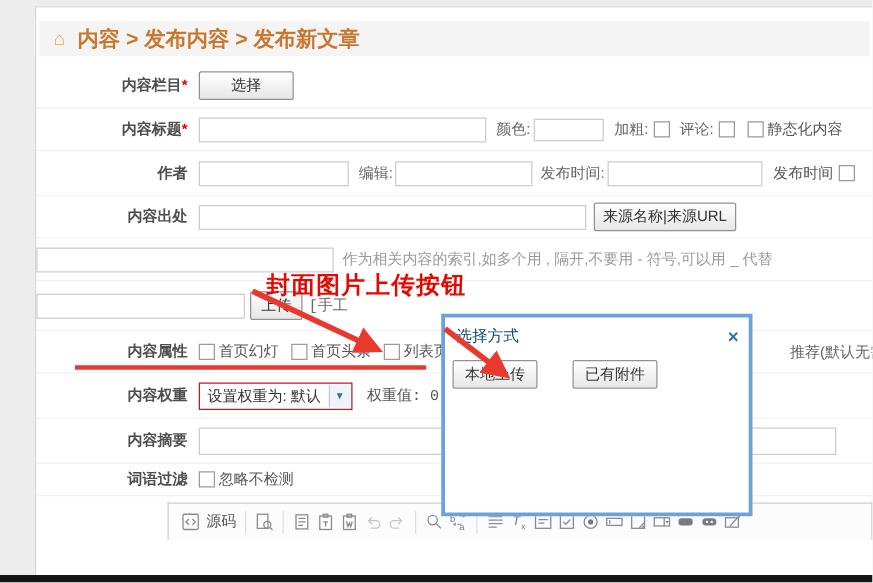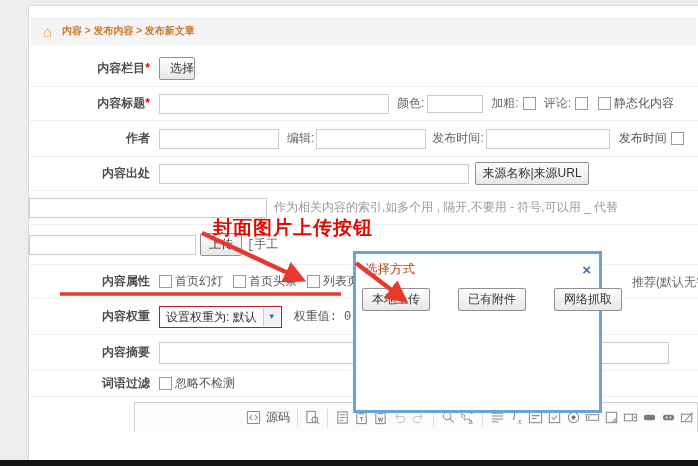--- a/index.html
+++ b/index.html
@@ -4,21 +4,21 @@
 <style>
   * { margin:0; padding:0; box-sizing:border-box; }
   html,body { width:698px; height:466px; overflow:hidden; }
   body { background:#ededed; font-family:"Liberation Sans","DejaVu Sans",sans-serif; font-size:12px; color:#555; position:relative; }
 
   .panel { position:absolute; left:28px; top:5px; right:0; bottom:0; background:#fff; border:1px solid #d9d9d9; border-right:none; border-bottom:none; }
 
   
   .crumbbar { margin:11px 2px 0 2px; height:28px; background:#f4f4f4; display:flex; align-items:center; padding-left:12px; }
   .home-ico { color:#eba23c; font-size:15px; margin-right:10px; line-height:1; }
-  .crumb { color:#c9772e; font-weight:bold; font-size:10px; cursor:pointer; }
+  .crumb { color:#c9772e; font-weight:bold; font-size:17px; cursor:pointer; }
 
   
   .form { margin-top:5px; }
   .row { display:flex; align-items:center; position:relative; border-top:1px solid #f1f1f1; }
   .row:first-child { border-top:none; }
   .lab { width:130px; text-align:right; font-weight:bold; color:#4d4d4d; padding-right:9px; flex:0 0 130px; }
   .req { color:#e60000; font-weight:bold; }
   .sublab { color:#666; margin-left:8px; }
   input.txt { border:1px solid #ccc; height:20px; background:#fff; outline:none; padding:0 4px; font-size:12px; }
   .btn { border:1px solid #919191; background:linear-gradient(#fefefe,#e7e7e7); color:#333; font-size:12px; padding:2px 10px; border-radius:2px; cursor:pointer; white-space:nowrap; font-family:inherit; }
@@ -37,32 +37,32 @@
   
   .sel { position:relative; border:1px solid #b91c1c; background:#fff; height:22px; line-height:20px; padding:0 24px 0 6px; color:#333; cursor:pointer; min-width:102px; }
   .sel .arr { position:absolute; right:1px; top:1px; bottom:1px; width:17px; background:#eef3fb; border-left:1px solid #b9cde8; color:#3a6ea5; font-size:8px; display:flex; align-items:center; justify-content:center; }
   .focusbox { width:15px; height:15px; border:2px solid #5b9fd6; background:#fff; margin-left:10px; cursor:pointer; }
 
   .partial-right { position:absolute; left:603px; top:50%; transform:translateY(-50%); color:#666; white-space:nowrap; }
 
   
   .dialog { position:absolute; left:353px; top:251px; width:249px; height:162px; background:#fff; border:3px solid #6ba3d8; z-index:30; }
   .dlg-head { display:flex; justify-content:space-between; align-items:center; padding:7px 8px 4px 9px; }
-  .dlg-title { color:#c2410c; font-size:12.5px; }
+  .dlg-title { color:#0c4a6e; font-size:12.5px; }
   .dlg-close { color:#2f74b8; font-weight:bold; font-size:15px; line-height:12px; cursor:pointer; }
   .dlg-btns { display:flex; padding:6px 0 0 6px; }
   .dlg-btns .btn { margin-right:28px; padding:2px 9px; }
 
   
   .annot { position:absolute; left:213px; top:215px; color:#e50800; font-size:19px; font-weight:bold; letter-spacing:1px; z-index:60; }
   .overlay { position:absolute; left:0; top:0; width:698px; height:466px; z-index:55; pointer-events:none; }
 
   
   .editor-wrap { border-top:1px solid #f1f1f1; padding:5px 0 0 105px; }
-  .editor { border:1px solid #cfcfcf; border-bottom:none; background:#fcfcfc; height:30px; display:flex; align-items:center; padding-left:8px;justify-content:flex-end; }
+  .editor { border:1px solid #cfcfcf; border-bottom:none; background:#fcfcfc; height:30px; display:flex; align-items:center; padding-left:8px; }
   .ti { width:17px; height:17px; display:inline-flex; align-items:center; justify-content:center; margin:0 1px; cursor:pointer; }
   .ti svg { width:15px; height:15px; stroke:#8a8a8a; fill:none; stroke-width:1.1; }
   .ti.dis svg { stroke:#c5c5c5; }
   .ti svg text { stroke:none; fill:#777; font-family:inherit; }
   .tsep { width:1px; height:18px; background:#ddd; margin:0 5px; }
   .src-btn { display:inline-flex; align-items:center; gap:3px; color:#555; cursor:pointer; margin-right:2px; }
 
   .bottombar { position:absolute; left:0; bottom:0; width:698px; height:6px; background:#141414; z-index:70; }
 </style>
 </head>
@@ -72,21 +72,21 @@
 
   <div class="crumbbar">
     <span class="home-ico">⌂</span>
     <span class="crumb">内容 &gt; 发布内容 &gt; 发布新文章</span>
   </div>
 
   <div class="form">
 
     <div class="row" style="height:36px">
       <span class="lab"><span>内容栏目</span><span class="req">*</span></span>
-      <button class="btn" style="width:36px">选择</button>
+      <button class="btn" style="width:76px">选择</button>
     </div>
 
     <div class="row" style="height:34px">
       <span class="lab"><span>内容标题</span><span class="req">*</span></span>
       <input class="txt ruler" style="">
       <span class="sublab">颜色:</span>
       <input class="txt" style="width: 56px; height: 18px; margin-left: 3px;">
       <span class="sublab">加粗:</span>
       <span class="cb" style="margin-left:4px"></span>
       <span class="sublab">评论:</span>
@@ -296,21 +296,20 @@
 </div>
 
 <div class="dialog">
   <div class="dlg-head">
     <span class="dlg-title">选择方式</span>
     <span class="dlg-close">×</span>
   </div>
   <div class="dlg-btns">
     <button class="btn">本地上传</button>
     <button class="btn">已有附件</button>
-    <button class="btn">网络抓取</button>
   </div>
 </div>
 
 <div class="annot">封面图片上传按钮</div>
 <svg class="overlay" viewBox="0 0 698 466">
   <defs>
     <marker id="ah" markerWidth="5" markerHeight="5" refX="1" refY="2.5" orient="auto">
       <path d="M0 0 L5 2.5 L0 5 z" fill="#e8392f"></path>
     </marker>
   </defs>

